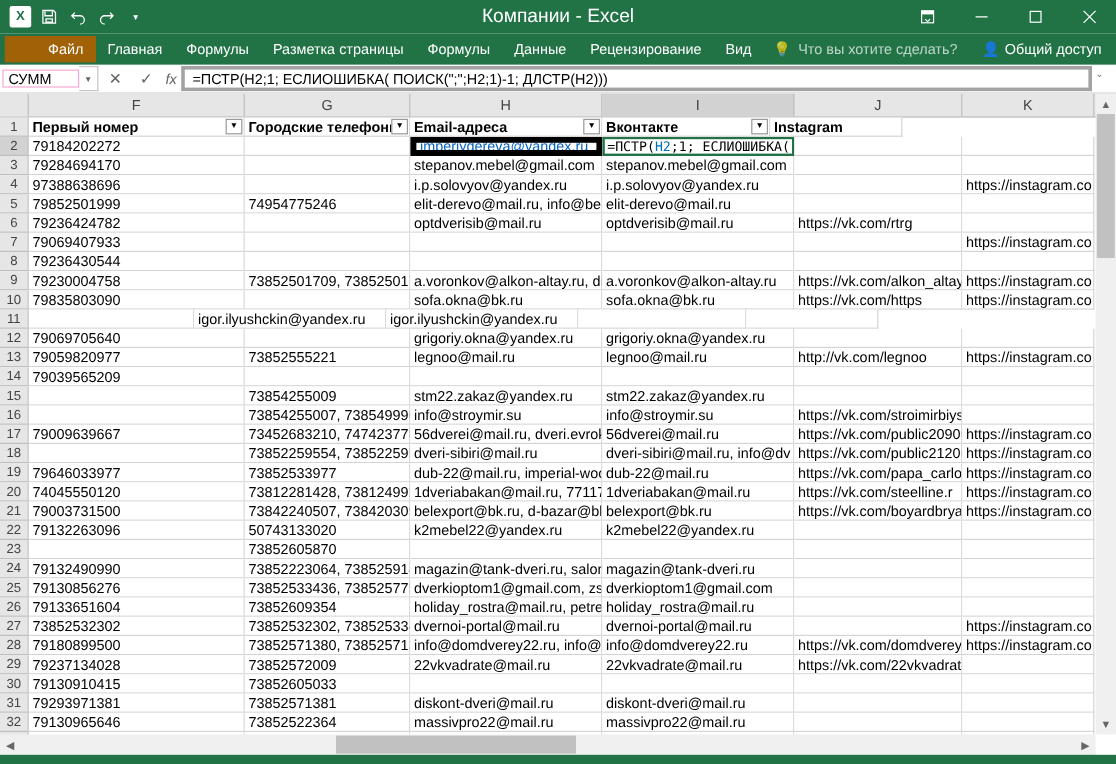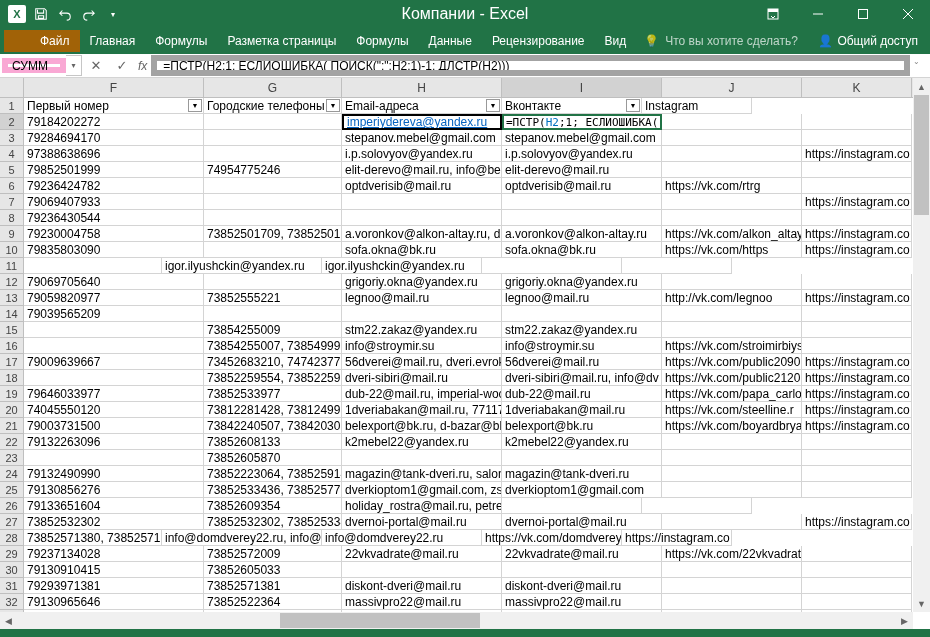--- a/index.html
+++ b/index.html
@@ -13,41 +13,41 @@
 .winbtns { margin-left: auto; display: flex; }
 .winbtn { width: 45px; height: 28px; display: flex; align-items: center; justify-content: center; cursor: pointer; font-size: 11px; }
 
 .ribbon-tabs { background: #217346; height: 26px; display: flex; align-items: center; padding: 0 4px; color: #fff; font-size: 12px; }
 .tab { padding: 4px 10px; cursor: pointer; }
 .tab.file { background: #a16207; padding-left: 36px; }
 .tellme { margin-left: 8px; display: flex; align-items: center; color: rgba(255,255,255,0.7); gap: 6px; }
 .share-btn { margin-left: auto; display: flex; align-items: center; gap: 4px; padding: 2px 8px; cursor: pointer; font-size: 12px; }
 
 .formula-row { height: 24px; display: flex; align-items: center; border-bottom: 1px solid #d4d4d4; background: #fff; }
-.namebox { width: 64px; height: 15px; border: 6px solid #f9a8d4; margin-left: 2px; font-size: 12px; padding: 0 4px; display: flex; align-items: center; }
+.namebox { width: 64px; height: 15px; border: 1px solid #f9a8d4; margin-left: 2px; font-size: 12px; padding: 0 4px; display: flex; align-items: center; }
 .namebox-dd { width: 16px; height: 21px; border: 1px solid #c6c6c6; border-left: none; display: flex; align-items: center; justify-content: center; cursor: pointer; font-size: 8px; color: #666; }
 .fb-btn { width: 24px; height: 21px; display: flex; align-items: center; justify-content: center; cursor: pointer; color: #666; margin-left: 2px; font-size: 13px; }
 .fx-label { font-style: italic; font-size: 12px; color: #666; margin: 0 4px; }
-.formula-input { flex: 1; border: 6px solid #a3a3a3; height: 21px; font-size: 12px; padding: 0 6px; margin-right: 20px; }
+.formula-input { flex: 1; border: 3px solid #a3a3a3; height: 21px; font-size: 12px; padding: 0 6px; margin-right: 20px; }
 .formula-expand { position: absolute; right: 3px; top: 57px; width: 14px; height: 14px; font-size: 8px; color: #888; cursor: pointer; }
 
 .grid-area { position: relative; height: calc(637px - 78px - 8px); overflow: hidden; }
 .col-headers { display: flex; height: 20px; background: #e6e6e6; border-bottom: 1px solid #bfbfbf; }
 .selectall { width: 24px; background: #e6e6e6; border-right: 1px solid #bfbfbf; cursor: pointer; }
 .ch { border-right: 1px solid #bfbfbf; display: flex; align-items: center; justify-content: center; cursor: pointer; font-size: 12px; color: #444; }
 .ch.active { background: #d2d2d2; }
 
 .row { display: flex; height: 16px; }
 .rh { width: 24px; background: #e6e6e6; border-right: 1px solid #bfbfbf; border-bottom: 1px solid #bfbfbf; display: flex; align-items: center; justify-content: center; font-size: 11px; color: #444; cursor: pointer; }
 .rh.active { background: #d2d2d2; }
 .cell { border-right: 1px solid #d4d4d4; border-bottom: 1px solid #d4d4d4; padding: 0 3px; font-size: 12px; white-space: nowrap; overflow: hidden; background: #fff; display: flex; align-items: center; }
-.cell.header { font-weight: normal; position: relative; text-align: right; }
+.cell.header { font-weight: bold; position: relative; text-align: right; }
 .filter-dd { position: absolute; right: 1px; top: 1px; width: 14px; height: 13px; border: 1px solid #999; background: #fff; display: flex; align-items: center; justify-content: center; font-size: 7px; cursor: pointer; }
 
-.cell.h2 { border: 2px solid #000000; color: #0563c1; text-decoration: underline; }
+.cell.h2 { border: 5px solid #000000; color: #0563c1; text-decoration: underline; }
 .cell.editing { border: 2px solid #217346; padding: 0 2px; font-family: Consolas, monospace; font-size: 11px; }
 .cell.editing .ref { color: #0070c0; }
 
 .scroll-v { position: absolute; right: 0; top: 0; width: 17px; height: calc(100% - 17px); background: #f0f0f0; }
 .scroll-h { position: absolute; bottom: 0; left: 0; right: 17px; height: 17px; background: #f0f0f0; }
 .scroll-thumb-v { position: absolute; left: 1px; top: 17px; width: 15px; height: 120px; background: #c1c1c1; cursor: pointer; }
 .scroll-thumb-h { position: absolute; top: 1px; left: 280px; height: 15px; width: 200px; background: #c1c1c1; cursor: pointer; }
 .scroll-btn { width: 17px; height: 17px; display: flex; align-items: center; justify-content: center; font-size: 9px; color: #666; cursor: pointer; }
 
 .status-bar { position: absolute; bottom: 0; left: 0; right: 0; height: 8px; background: #217346; }
@@ -345,21 +345,21 @@
         <div class="cell cw-F">79003731500</div>
         <div class="cell cw-G">73842240507, 73842030978, 7384</div>
         <div class="cell cw-H">belexport@bk.ru, d-bazar@bk.r</div>
         <div class="cell cw-I">belexport@bk.ru</div>
         <div class="cell cw-J">https://vk.com/boyardbrya</div>
         <div class="cell cw-K">https://instagram.co</div>
       </div>
       <div class="row">
         <div class="rh">22</div>
         <div class="cell cw-F">79132263096</div>
-        <div class="cell cw-G">73852608133</div>
+        <div class="cell cw-G">50743133020</div>
         <div class="cell cw-H">k2mebel22@yandex.ru</div>
         <div class="cell cw-I">k2mebel22@yandex.ru</div>
         <div class="cell cw-J"></div>
         <div class="cell cw-K"></div>
       </div>
       <div class="row">
         <div class="rh">23</div>
         <div class="cell cw-F"></div>
         <div class="cell cw-G">73852605870</div>
         <div class="cell cw-H"></div>
@@ -383,34 +383,36 @@
         <div class="cell cw-H">dverkioptom1@gmail.com, zsd.</div>
         <div class="cell cw-I">dverkioptom1@gmail.com</div>
         <div class="cell cw-J"></div>
         <div class="cell cw-K"></div>
       </div>
       <div class="row">
         <div class="rh">26</div>
         <div class="cell cw-F">79133651604</div>
         <div class="cell cw-G">73852609354</div>
         <div class="cell cw-H">holiday_rostra@mail.ru, petren</div>
+        <div class="cell cw-I">holiday_rostra@mail.ru</div>
         <div class="cell cw-J"></div>
         <div class="cell cw-K"></div>
       </div>
       <div class="row">
         <div class="rh">27</div>
         <div class="cell cw-F">73852532302</div>
         <div class="cell cw-G">73852532302, 73852533403</div>
         <div class="cell cw-H">dvernoi-portal@mail.ru</div>
         <div class="cell cw-I">dvernoi-portal@mail.ru</div>
         <div class="cell cw-J"></div>
         <div class="cell cw-K">https://instagram.co</div>
       </div>
       <div class="row">
         <div class="rh">28</div>
+        <div class="cell cw-F">79180899500</div>
         <div class="cell cw-G">73852571380, 73852571382, 7385</div>
         <div class="cell cw-H">info@domdverey22.ru, info@fr</div>
         <div class="cell cw-I">info@domdverey22.ru</div>
         <div class="cell cw-J">https://vk.com/domdverey</div>
         <div class="cell cw-K">https://instagram.co</div>
       </div>
       <div class="row">
         <div class="rh">29</div>
         <div class="cell cw-F">79237134028</div>
         <div class="cell cw-G">73852572009</div>

